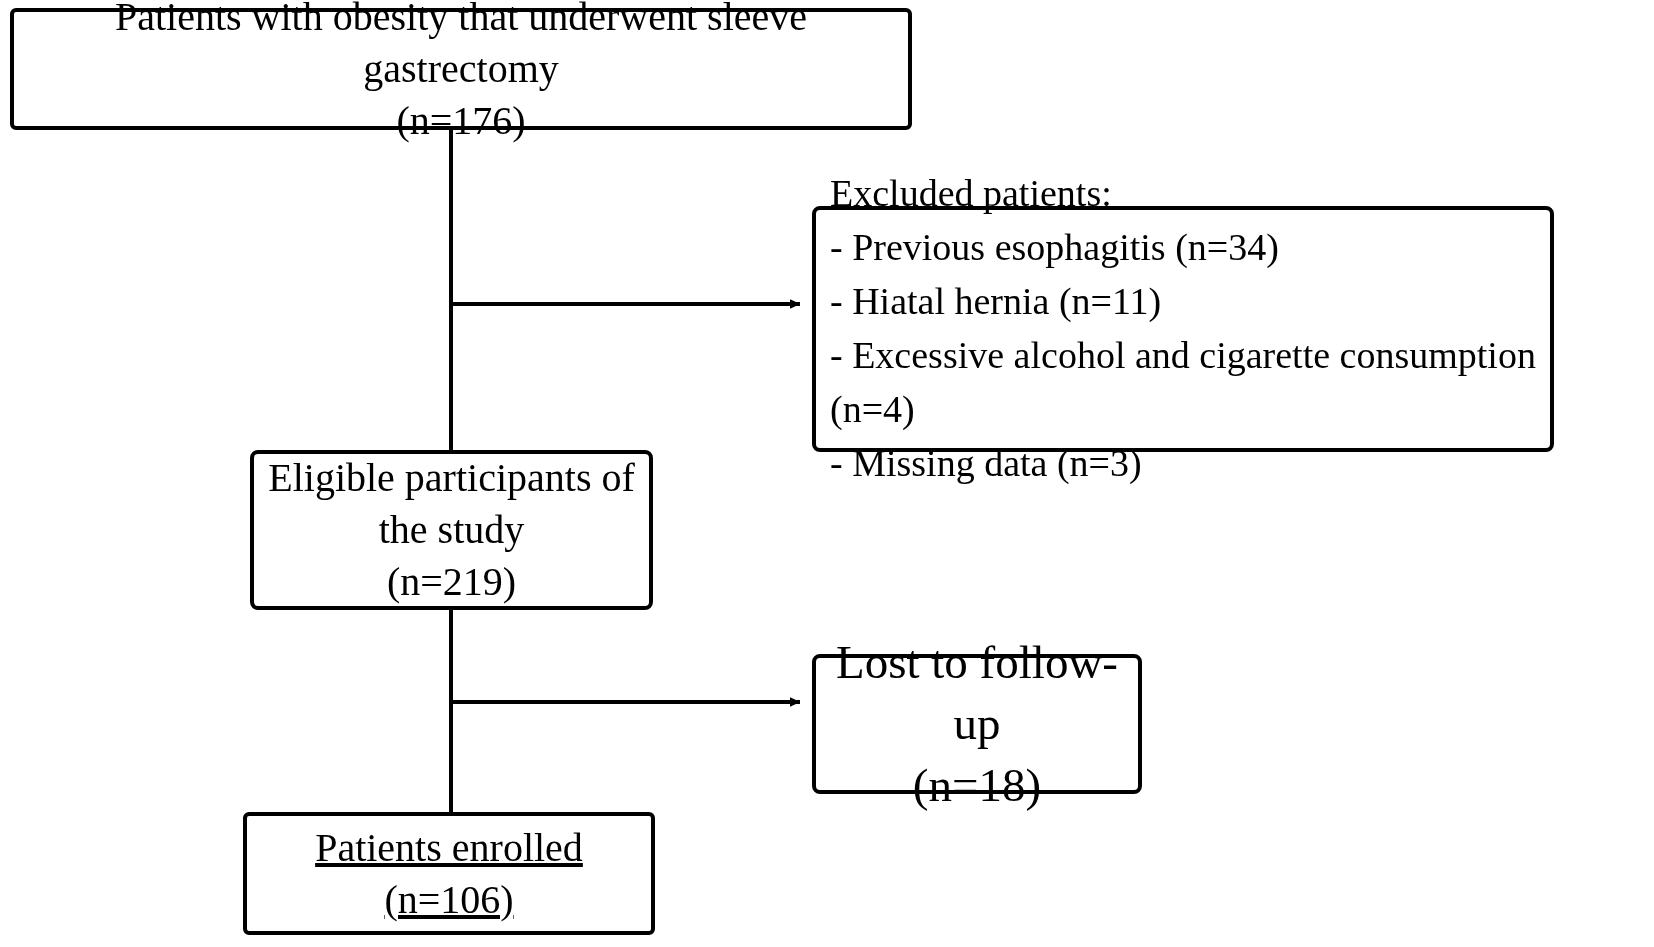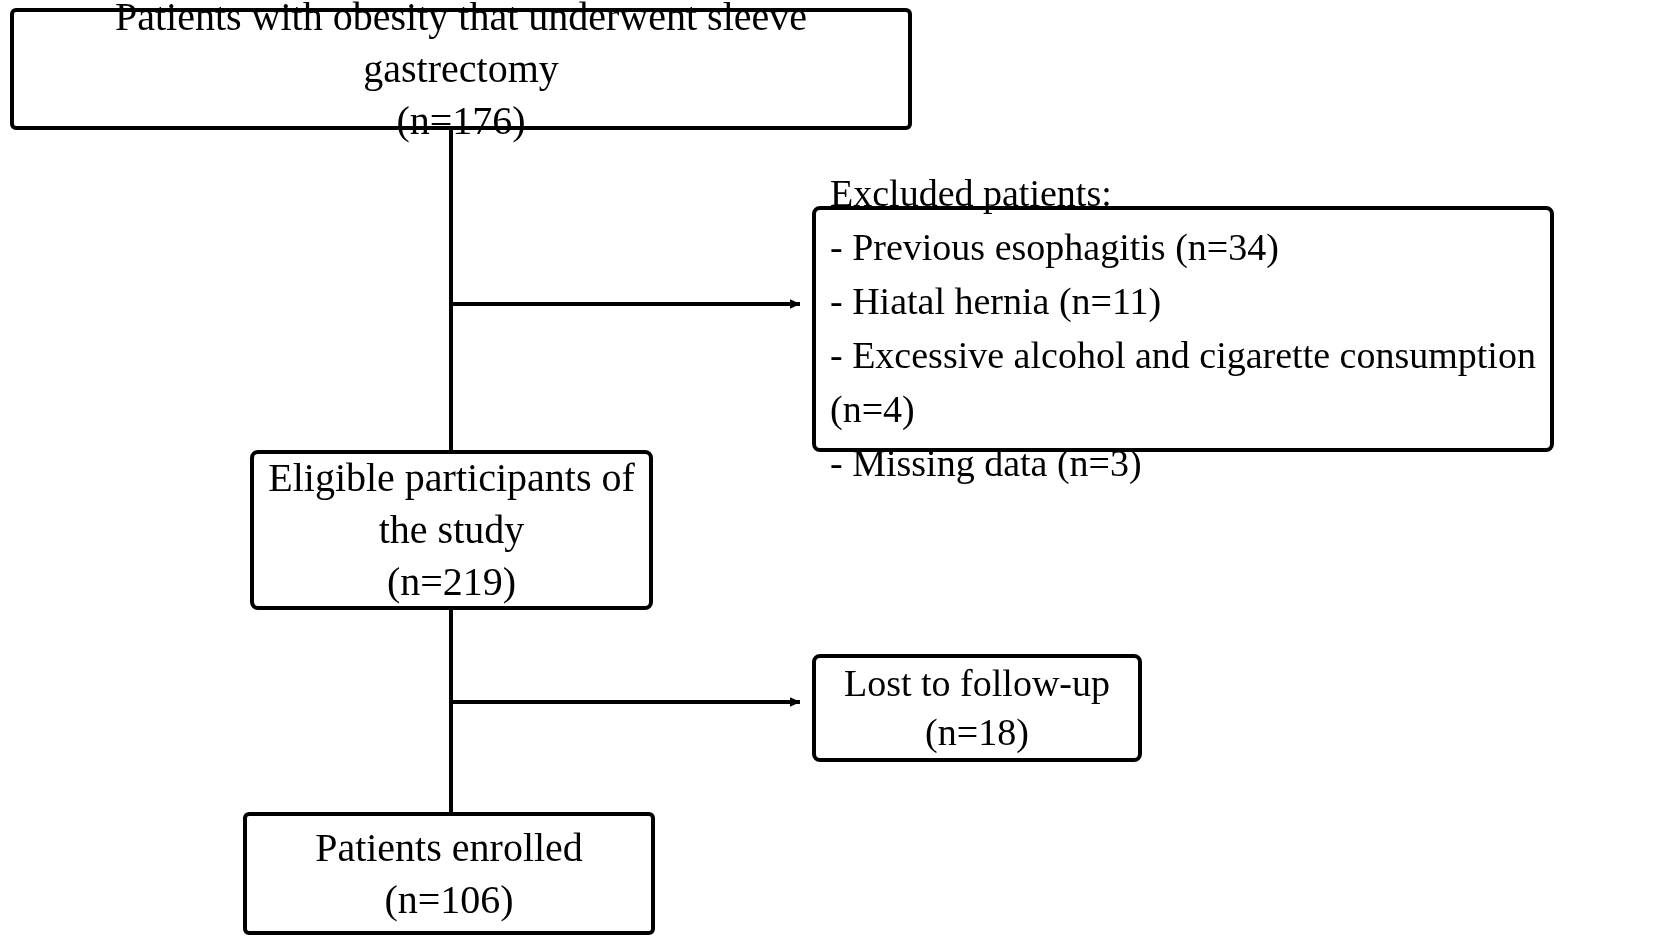--- a/index.html
+++ b/index.html
@@ -62,26 +62,27 @@
   }
   #node-excluded .txt {
     padding-left: 14px;
     line-height: 1.42;
   }
   #node-eligible {
     left: 250px; top: 450px; width: 403px; height: 160px;
     font-size: 40px;
   }
   #node-lost {
-    left: 812px; top: 654px; width: 330px; height: 108px;
-    font-size: 38px;
+    left: 812px; top: 654px; width: 330px; height: 140px;
+    font-size: 47px;
   }
   #node-enrolled {
     left: 243px; top: 812px; width: 412px; height: 123px;
     font-size: 40px;
+    text-decoration: underline;
   }
 </style>
 </head>
 <body>
 
 <div id="canvas">
 
   <svg id="edges" viewBox="0 0 1654 947" width="1654" height="947" aria-hidden="true">
     <defs>
       <marker id="arrowhead" markerWidth="11" markerHeight="11" refX="10.2" refY="5.5" orient="auto" markerUnits="userSpaceOnUse">

